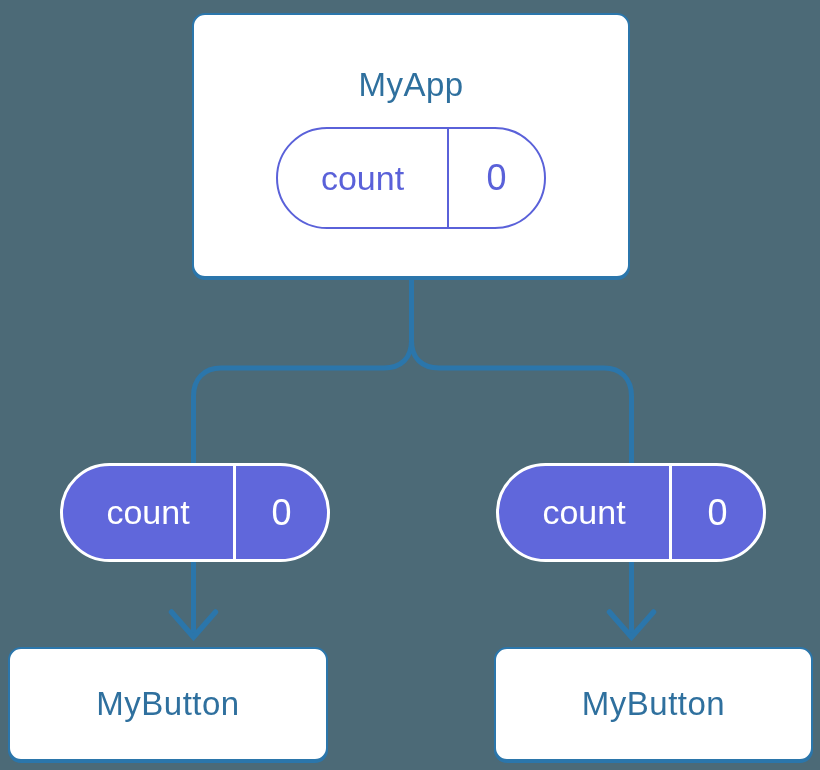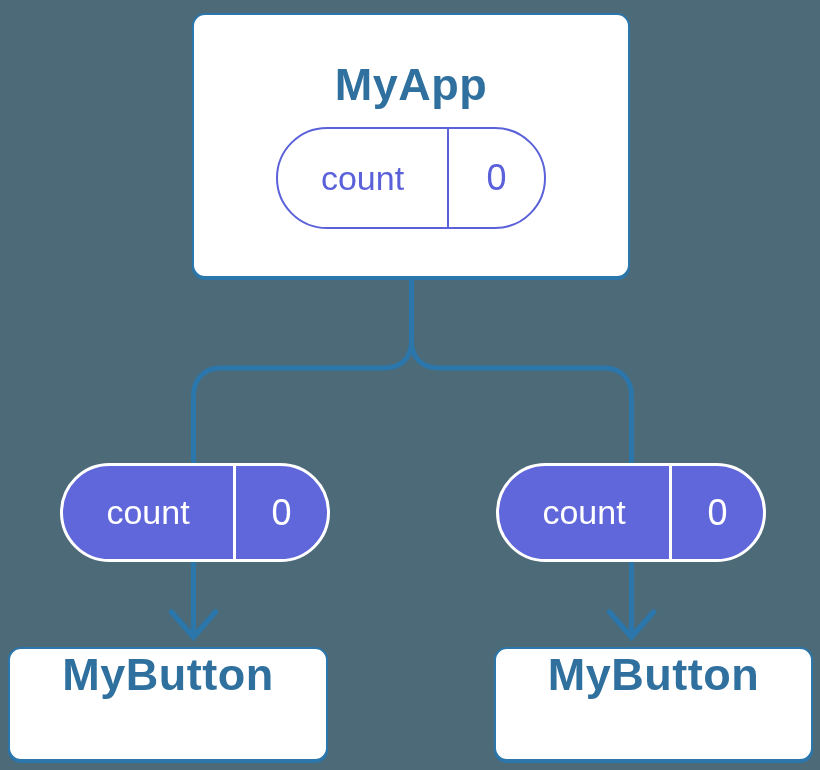--- a/index.html
+++ b/index.html
@@ -49,22 +49,22 @@
     box-shadow: 0 2px 0 var(--line);
     z-index: 2;
   }
   .card-app {
     left: 192px; top: 13px;
     width: 438px; height: 265px;
   }
   .card-title {
     text-align: center;
     color: var(--title);
-    font-size: 45px;
-    font-weight: 700;
+    font-size: 33px;
+    font-weight: 400;
     letter-spacing: 0.5px;
   }
   .card-app .card-title {
     margin-top: 50px;
     line-height: 40px;
   }
 
   .pill {
     display: flex;
     align-items: stretch;
@@ -108,20 +108,21 @@
     display: flex;
     align-items: center;
     justify-content: center;
     font-size: 36px;
   }
 
   .card-button {
     top: 647px;
     width: 320px; height: 114px;
     display: flex;
+    align-items: center;
     justify-content: center;
   }
   .card-button-left { left: 8px; }
   .card-button-right { left: 494px; width: 319px; }
 </style>
 </head>
 <body>
 
 <div class="canvas">
 

